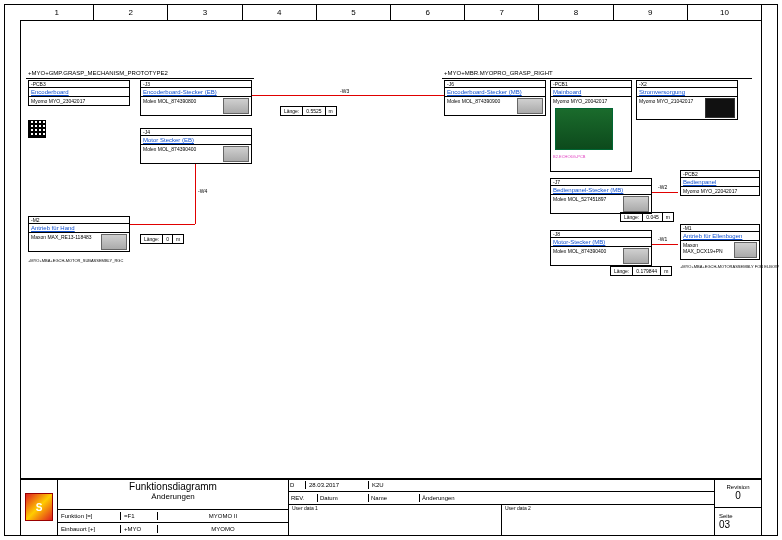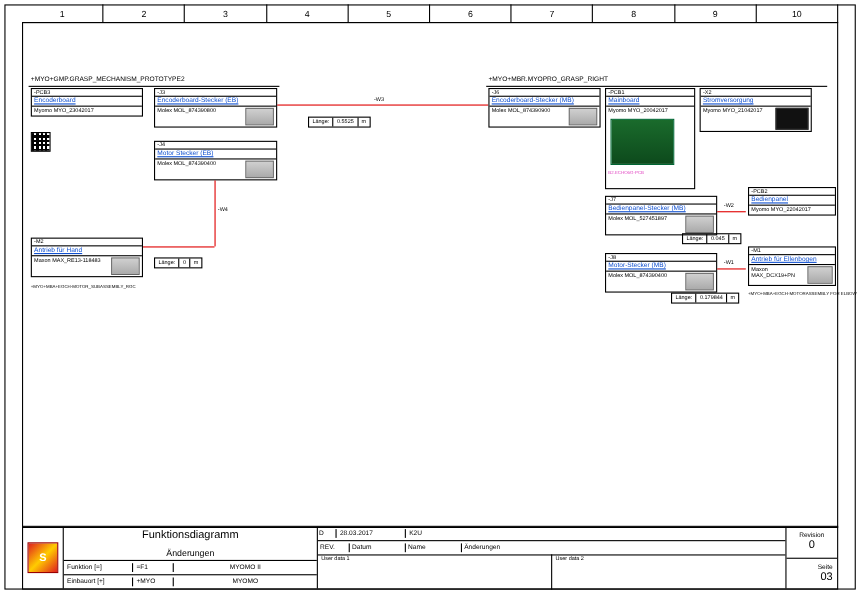--- a/index.html
+++ b/index.html
@@ -193,21 +193,21 @@
         <span>m</span>
     </div>
 
   </div>
 
   <div class="titleblock">
     <div class="tb-col" style="width:36px;align-items:center;justify-content:center">
       <div class="logo">S</div>
     </div>
     <div class="tb-col" style="width:230px">
-      <div class="tb-cell" style="flex:2;justify-content:space-between;flex-direction:column">
+      <div class="tb-cell" style="flex:2;justify-content:flex-start;flex-direction:column">
         <div style="font-size:10px">Funktionsdiagramm</div>
         <div style="font-size:8px">Änderungen</div>
       </div>
       <div class="tb-cell" style="flex:0 0 12px;padding:0">
         <div style="width:56px;border-right:1px solid #000;padding:1px 3px">Funktion [=]</div>
         <div style="width:30px;border-right:1px solid #000;padding:1px 3px">=F1</div>
         <div style="flex:1;padding:1px 3px;text-align:center">MYOMO II</div>
       </div>
       <div class="tb-cell" style="flex:0 0 12px;padding:0">
         <div style="width:56px;border-right:1px solid #000;padding:1px 3px">Einbauort [+]</div>
@@ -230,19 +230,19 @@
       <div class="tb-cell" style="flex:1;padding:0">
         <div style="width:50%;border-right:1px solid #000;padding:1px 3px;height:100%;font-size:5px">User data 1</div>
         <div style="width:50%;padding:1px 3px;height:100%;font-size:5px">User data 2</div>
       </div>
     </div>
     <div class="tb-col" style="width:46px">
       <div class="tb-cell" style="flex:1;flex-direction:column;justify-content:center;align-items:center">
         <div style="font-size:6px">Revision</div>
         <div style="font-size:10px">0</div>
       </div>
-      <div class="tb-cell" style="flex:1;flex-direction:column;justify-content:center;align-items:flex-end">
+      <div class="tb-cell" style="flex:1;flex-direction:column;justify-content:center;align-items:flex-start">
         <div style="font-size:6px">Seite</div>
         <div style="font-size:10px">03</div>
       </div>
     </div>
   </div>
 </div>
 
 </body></html>

